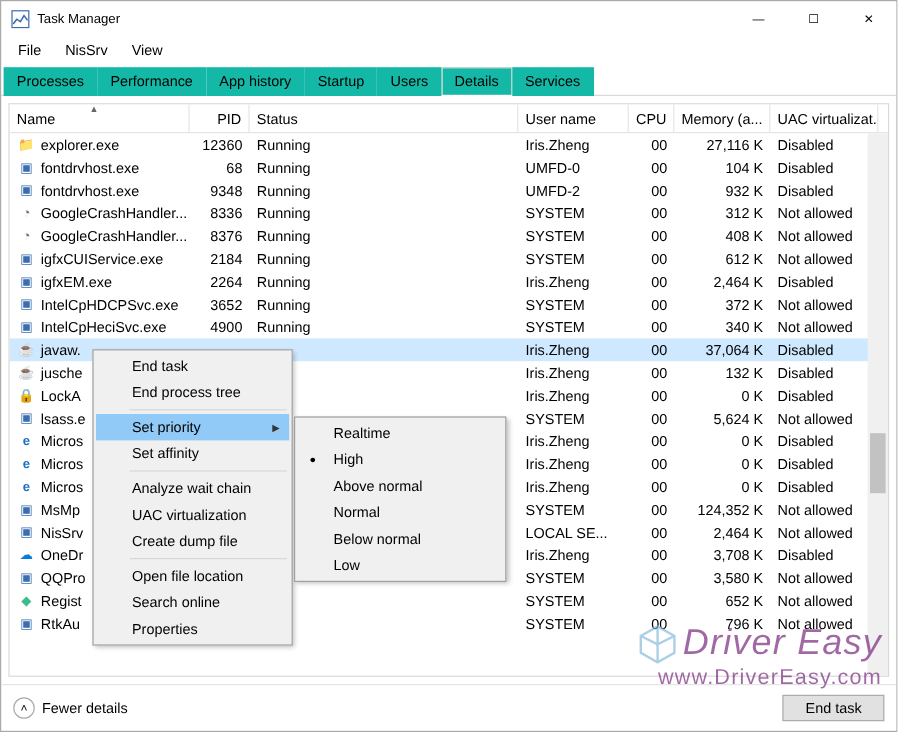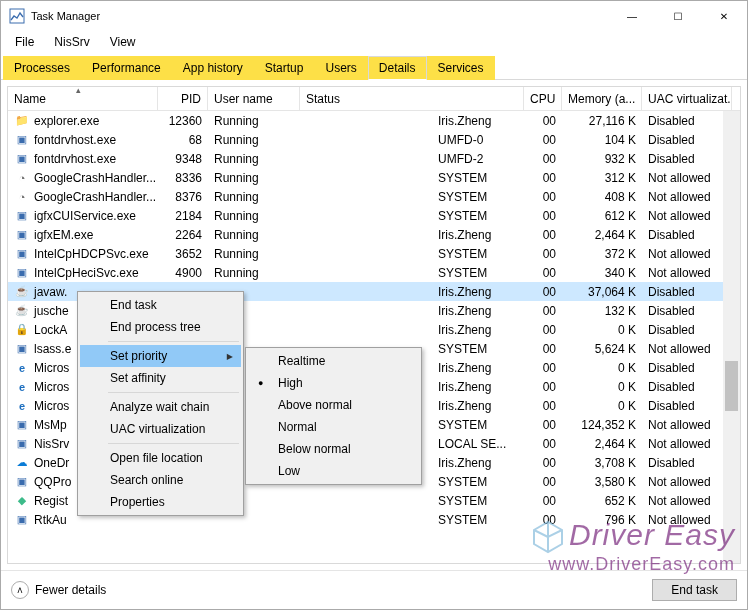--- a/index.html
+++ b/index.html
@@ -74,21 +74,21 @@
     padding-left: 2px;
     margin-top: 2px;
   }
   .tab {
     padding: 4px 10px;
     font-size: 12px;
     border: 1px solid transparent;
     border-bottom: none;
     position: relative;
     top: 1px;
-    background: #fde047;
+    background: #14b8a6;
   }
   .tab.active {
     border-color: #d9d9d9;
     border-bottom: 1px solid #fff;
   }
 
   
   .table-wrap {
     flex: 1;
     display: flex;
@@ -312,22 +312,22 @@
       <div class="tab">Users</div>
       <div class="tab active">Details</div>
       <div class="tab">Services</div>
     </div>
 
   <div class="table-wrap">
     <span class="sort-glyph">▴</span>
     <div class="thead" id="thead">
         <div class="th c-name sort">Name</div>
         <div class="th c-pid">PID</div>
+        <div class="th c-status">Status</div>
         <div class="th c-user">User name</div>
-        <div class="th c-status">Status</div>
         <div class="th c-cpu">CPU</div>
         <div class="th c-mem">Memory (a...</div>
         <div class="th c-uac">UAC virtualizat...</div>
       </div>
     <div class="tbody" id="tbody">
       <div class="row">
           <div class="td c-name">
             <span class="proc-icon ico-folder">📁</span>
             <span>explorer.exe</span>
           </div>
@@ -606,20 +606,21 @@
 
   <div class="ctxmenu ctx-main" id="ctx-main">
       <div class="ctx-item">End task</div>
       <div class="ctx-item">End process tree</div>
       <div class="sep"></div>
       <div class="ctx-item has-sub highlight">Set priority</div>
       <div class="ctx-item">Set affinity</div>
       <div class="sep"></div>
       <div class="ctx-item">Analyze wait chain</div>
       <div class="ctx-item">UAC virtualization</div>
+      <div class="ctx-item">Create dump file</div>
       <div class="sep"></div>
       <div class="ctx-item">Open file location</div>
       <div class="ctx-item">Search online</div>
       <div class="ctx-item">Properties</div>
     </div>
 
   <div class="ctxmenu ctx-sub" id="ctx-sub">
       <div class="ctx-item">
         <span>Realtime</span>
       </div>

